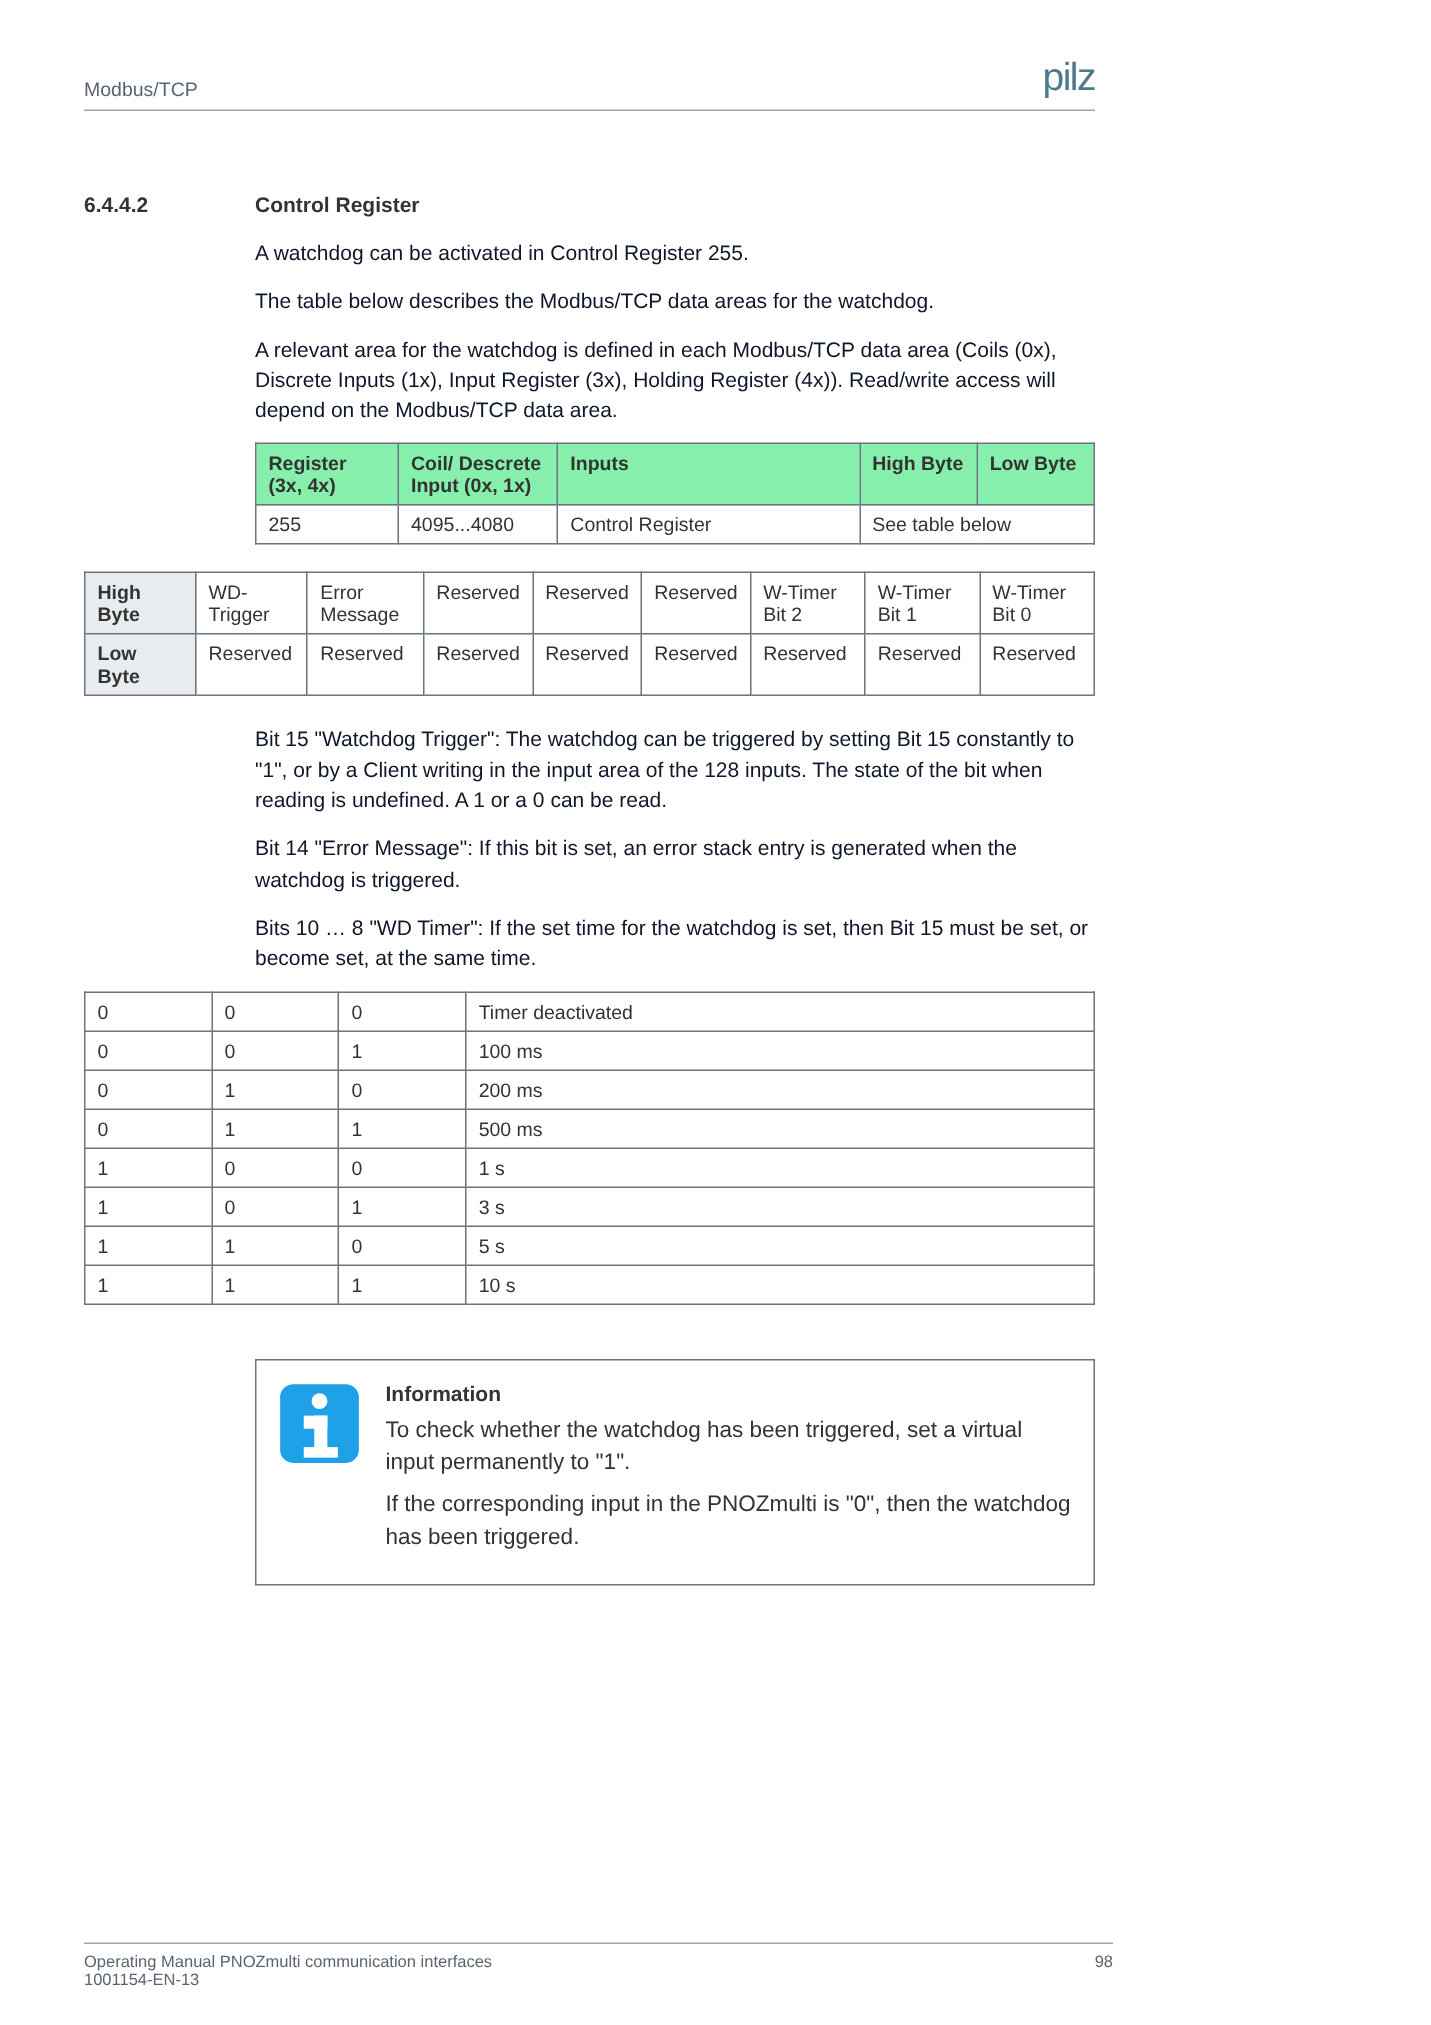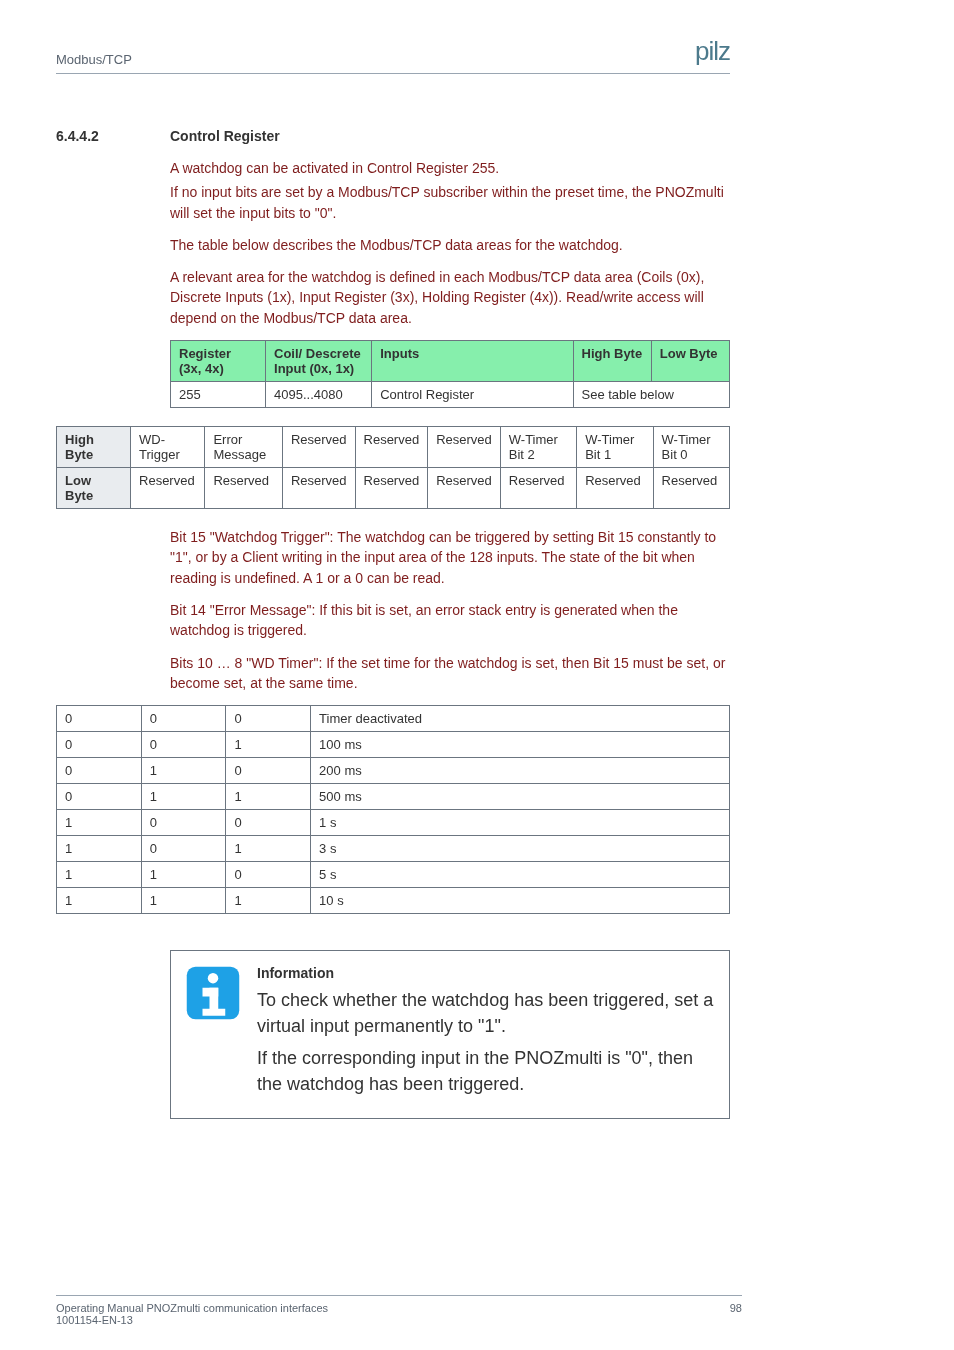--- a/index.html
+++ b/index.html
@@ -52,21 +52,21 @@
     font-size: 14px;
   }
   .heading-title {
     font-weight: 700;
     font-size: 14px;
   }
   p.body {
     font-size: 14px;
     line-height: 1.45;
     margin: 6px 0 12px 0;
-    color: #7f1d1d;
+    color: #0f172a;
   }
   table.data {
     border-collapse: collapse;
     width: 100%;
     margin: 8px 0 18px 0;
     font-size: 13px;
   }
   table.data.fullbleed {
     width: calc(100% + 114px);
     margin-left: -114px;
@@ -96,21 +96,21 @@
     width: 56px;
     height: 56px;
     flex: 0 0 56px;
   }
   .info-text .info-title {
     font-weight: 700;
     font-size: 14px;
     margin-bottom: 6px;
   }
   .info-text p {
-    font-size: 18px;
+    font-size: 15px;
     line-height: 1.45;
     margin: 0 0 6px 0;
   }
   .footer {
     position: absolute;
     bottom: 24px;
     left: 56px;
     right: 44px;
     border-top: 1px solid #9aa6b2;
     padding-top: 6px;
@@ -131,21 +131,20 @@
   </div>
 
   <div class="content">
 
     <div class="heading-row">
       <span class="heading-num">6.4.4.2</span>
       <span class="heading-title">Control Register</span>
     </div>
 
     <p class="body">A watchdog can be activated in Control Register 255.</p>
-    <p class="body" style="margin-top:-8px;">If no input bits are set by a Modbus/TCP subscriber within the preset time, the PNOZmulti will set the input bits to "0".</p>
     <p class="body">The table below describes the Modbus/TCP data areas for the watchdog.</p>
     <p class="body">A relevant area for the watchdog is defined in each Modbus/TCP data area (Coils (0x), Discrete Inputs (1x), Input Register (3x), Holding Register (4x)). Read/write access will depend on the Modbus/TCP data area.</p>
 
     <table class="data">
       <tbody>
           <tr>
         <th style="width:17%">Register (3x, 4x)</th>
         <th style="width:19%">Coil/ Descrete Input (0x, 1x)</th>
         <th>Inputs</th>
         <th style="width:14%">High Byte</th>

